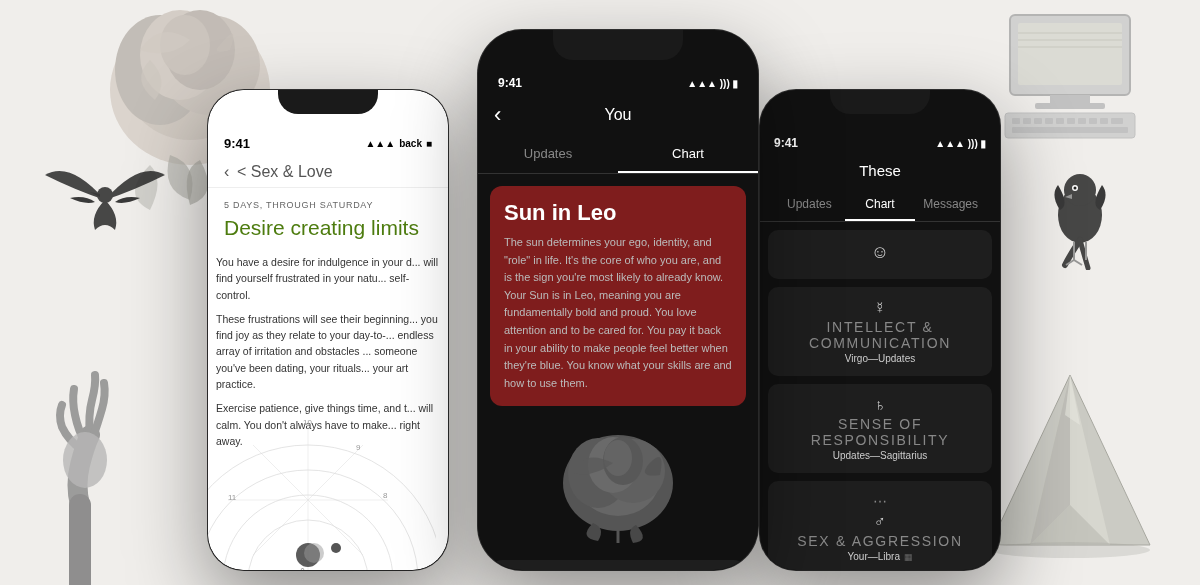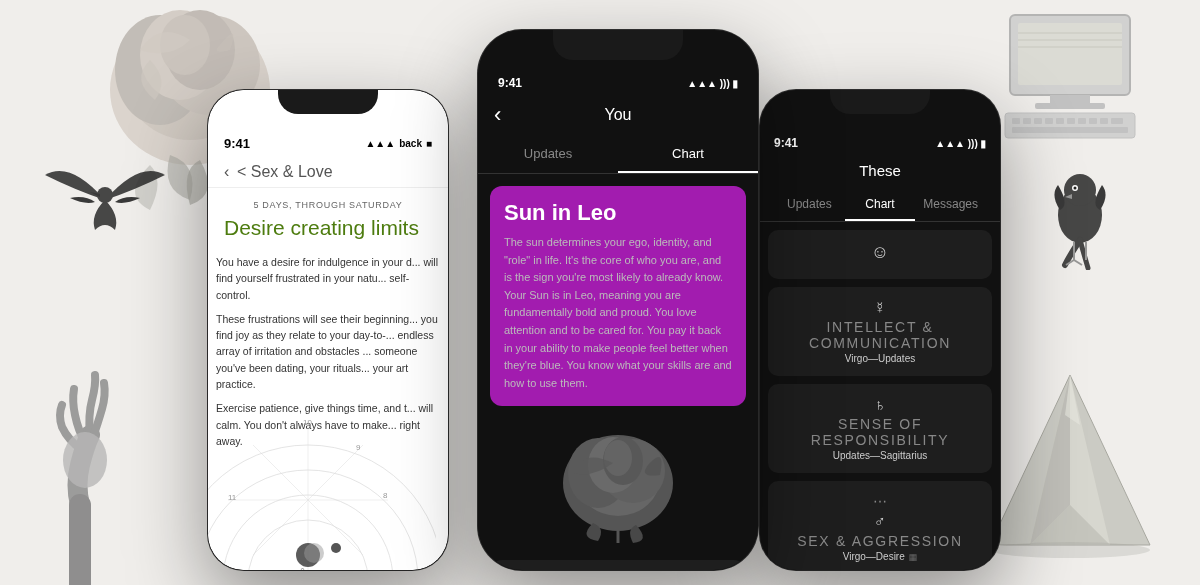--- a/index.html
+++ b/index.html
@@ -137,21 +137,20 @@
       font-size: 16px;
       margin-right: 4px;
     }
 
     .left-date {
       padding: 12px 16px 4px;
       font-size: 9px;
       letter-spacing: 0.08em;
       color: #666;
       text-transform: uppercase;
-      text-align: center;
     }
 
     .left-title {
       padding: 2px 16px 10px;
       font-size: 21px;
       font-weight: 400;
       color: #4d7c0f;
       line-height: 1.15;
     }
 
@@ -200,21 +199,21 @@
       border-bottom: 2px solid #fff;
     }
 
     .center-scroll {
       overflow: hidden;
       height: calc(100% - 110px);
       background: #111;
     }
 
     .planet-card {
-      background: #a21caf;
+      background: #7f1d1d;
       margin: 12px;
       border-radius: 12px;
       padding: 14px;
     }
 
     .planet-title {
       font-size: 22px;
       font-weight: 700;
       color: #fff;
       margin-bottom: 8px;
@@ -610,21 +609,21 @@
             <div class="astro-symbol">♄</div>
             <div class="astro-label">SENSE OF RESPONSIBILITY</div>
             <div class="astro-value">Updates—Sagittarius</div>
           </div>
 
           <div class="astro-row">
             <div class="astro-icon" style="font-size:14px;color:#888;">⋯</div>
             <div class="astro-symbol">♂</div>
             <div class="astro-label">SEX &amp; AGGRESSION</div>
             <div class="astro-value" style="display:flex;gap:4px;align-items:center;">
-              <span>Virgo—Desire</span>
+              <span>Your—Libra</span>
               <span style="font-size:9px;color:#666;">▦</span>
             </div>
           </div>
         </div>
       </div>
     </div>
   </div>
 
 </div>
 

